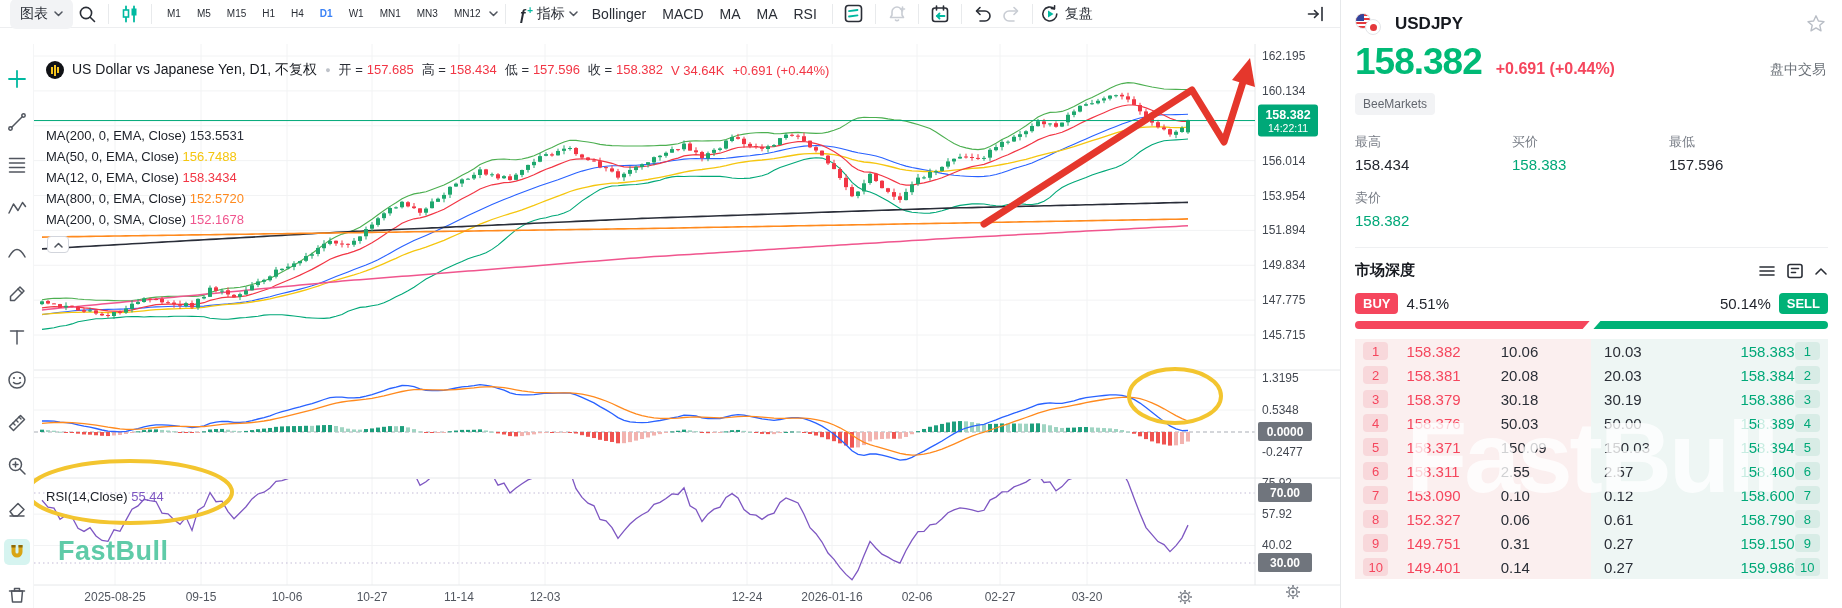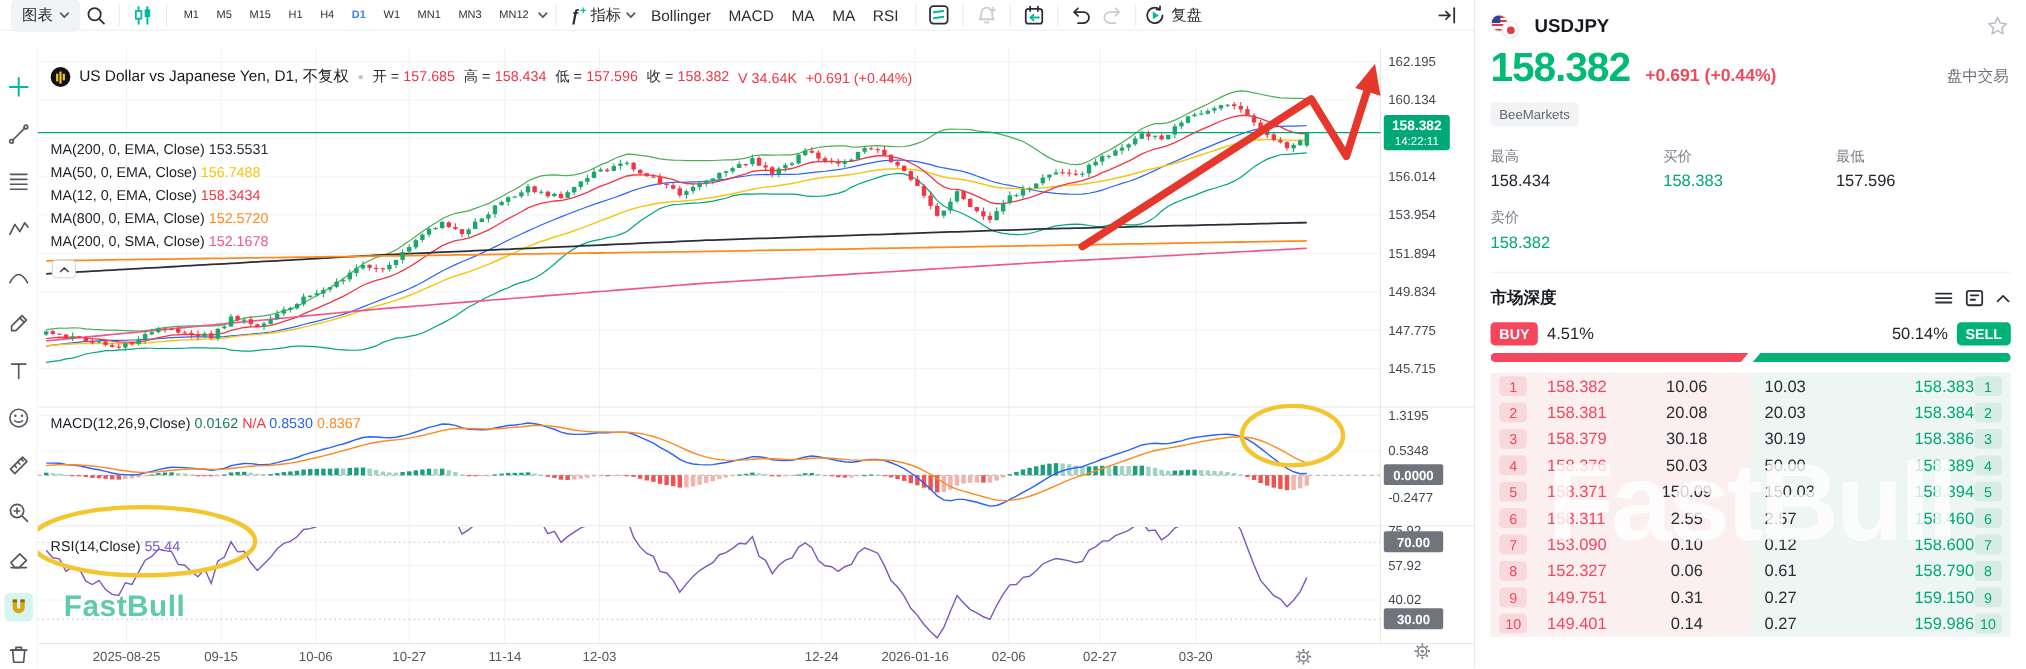--- a/index.html
+++ b/index.html
@@ -66,21 +66,21 @@
 .qpct{font-size:15px;color:#23262E;margin:0 8px}
 .qbar{position:relative;height:8px;margin:7px 14px 0}
 .bar-red{position:absolute;left:0;top:0;bottom:0;width:49.6%;background:#F5465D;border-radius:4px 0 0 4px;clip-path:polygon(0 0,100% 0,calc(100% - 7px) 100%,0 100%)}
 .bar-green{position:absolute;right:0;top:0;bottom:0;width:49.6%;background:#00B277;border-radius:0 4px 4px 0;clip-path:polygon(7px 0,100% 0,100% 100%,0 100%)}
 .qtable{margin:10px 14px 0;position:relative}
 .drow{display:flex;align-items:center;height:24px;font-size:15px;background:linear-gradient(90deg,#FBEFEF 0,#FBEFEF 50%,#EEF6F4 50%,#EEF6F4 100%)}
 .dr-pill{width:28px;height:18px;margin-left:8px;border-radius:4px;display:flex;align-items:center;justify-content:center;font-size:13px}
 .dr-pill.b{background:#F8D8DB;color:#F5465D}
 .dr-pill.s{background:#D8ECE6;color:#00A878;margin-left:auto;margin-right:8px}
 .dr-bp{width:104px;margin-left:18px;color:#F5465D}
-.dr-bv{width:72px;text-align:center;color:#2A2E36;margin-right:22px}
+.dr-bv{width:72px;text-align:left;color:#2A2E36;margin-right:22px}
 .dr-sv{width:80px;margin-left:16px;color:#2A2E36}
 .dr-sp{width:130px;text-align:right;color:#00A878}
 .rwm{position:absolute;left:0;top:400px;width:100%;text-align:center;font-size:100px;font-weight:bold;color:rgba(255,255,255,.78);letter-spacing:-3px;pointer-events:none;z-index:7}
 .ic{stroke:#51565F;stroke-width:1.5;fill:none;stroke-linecap:round;stroke-linejoin:round}
 .icd{stroke:#2A2E36;stroke-width:1.6;fill:none;stroke-linecap:round;stroke-linejoin:round}
 .icg{stroke:#C9CDD4;stroke-width:1.6;fill:none;stroke-linecap:round;stroke-linejoin:round}
 .ict{stroke:#00B9A0;stroke-width:1.8;fill:none;stroke-linecap:round}
 </style>
 </head>
 <body>
@@ -998,27 +998,20 @@
     <div class="lg-line" style="top:125px"><b>MA(12, 0, EMA, Close)</b> <span class="ma-val" style="color: rgb(242, 54, 69);">158.3434</span></div>
     <div class="lg-line" style="top:146px"><b>MA(800, 0, EMA, Close)</b> <span class="ma-val" style="color: rgb(255, 138, 30);">152.5720</span></div>
     <div class="lg-line" style="top:167px"><b>MA(200, 0, SMA, Close)</b> <span class="ma-val" style="color: rgb(240, 85, 142);">152.1678</span></div>
 
     <div class="collapse-btn">
       <svg width="9" height="6">
           <polyline class="ic" points="1,5 4.5,1.5 8,5"></polyline>
         </svg>
     </div>
 
-    <div class="lg-line" style="top:332px">
-      <b>MACD(12,26,9,Close)</b>
-      <span style="color:#1D7A5F"> </span><span style="color:#1D7A5F">0.0162</span>
-      <span style="color:#F23645"> </span><span style="color:#F23645">N/A</span>
-      <span style="color:#2962FF"> </span><span style="color:#2962FF">0.8530</span>
-      <span style="color:#FF8A1E"> </span><span style="color:#FF8A1E">0.8367</span>
-    </div>
     <div class="lg-line" style="top:444px">
       <b>RSI(14,Close)</b>
       <span style="color:#7E57C2"> </span><span style="color:#7E57C2">55.44</span>
     </div>
 
     <div class="chart-logo">FastBull</div>
     <svg id="annot-svg" width="1306" height="564">
         <polyline points="950,180 1158,46 1190,98 1209,38" fill="none" stroke="#E5372C" stroke-width="7" stroke-linecap="round" stroke-linejoin="round"></polyline>
         <polygon points="1216,14 1221,43 1198,36" fill="#E5372C"></polygon>
         <ellipse cx="1141" cy="352" rx="46" ry="27" fill="none" stroke="#F3C52F" stroke-width="4"></ellipse>

